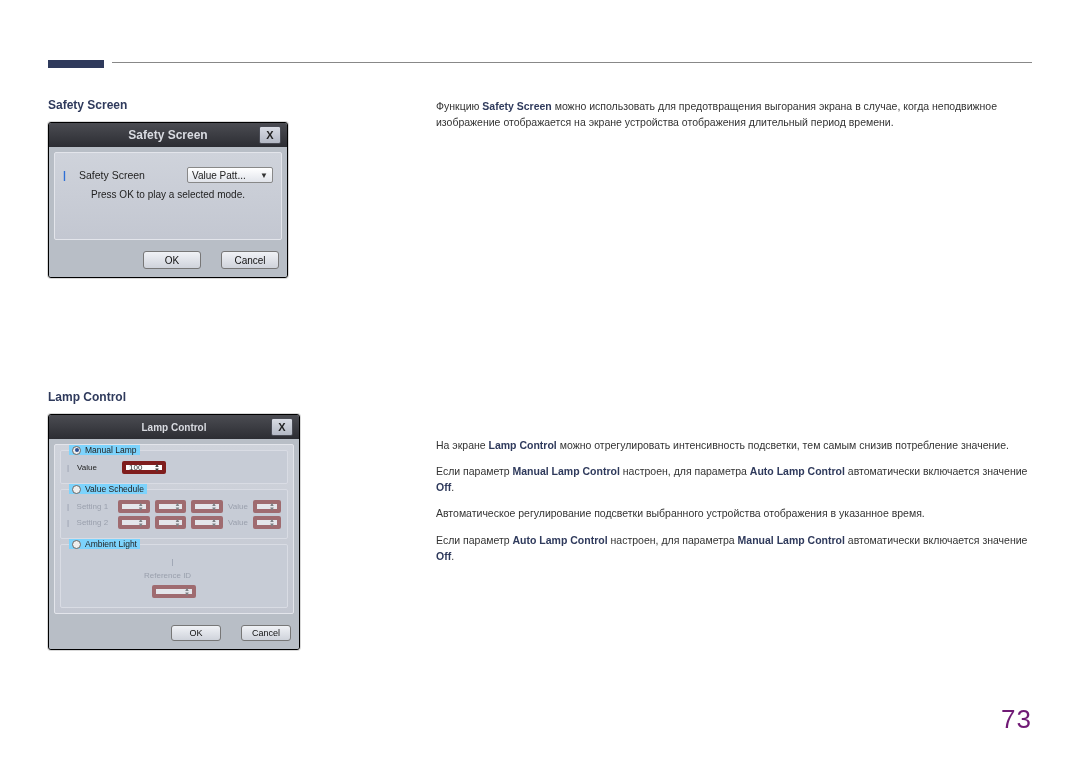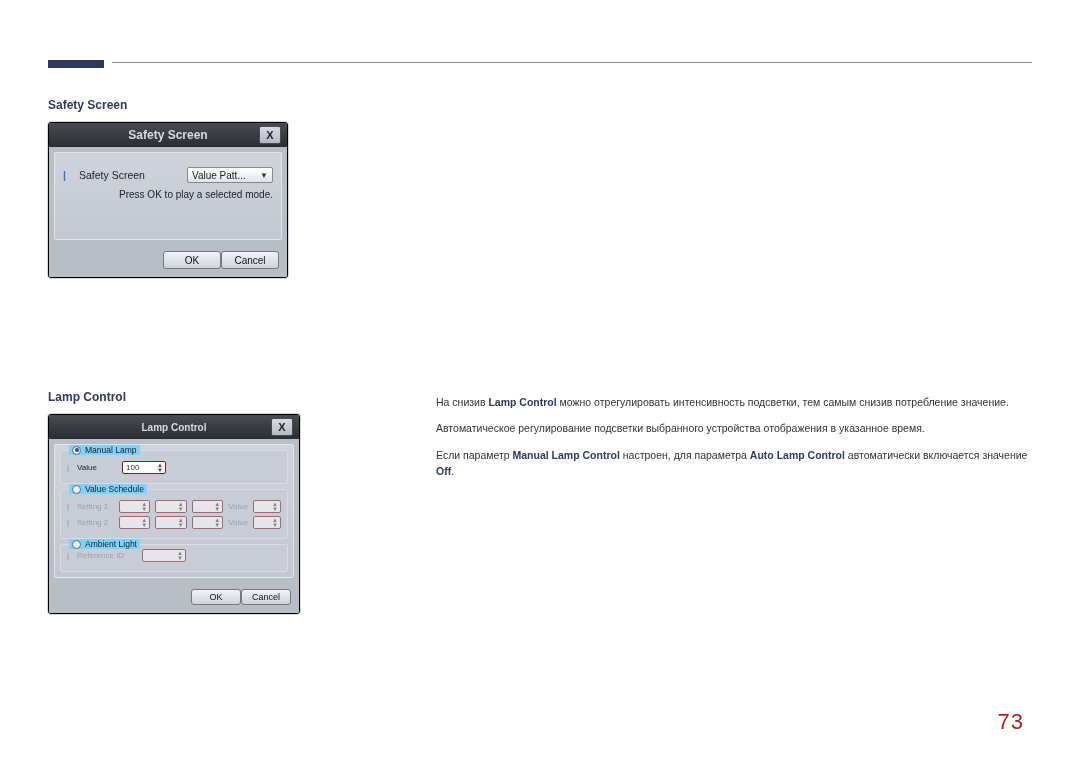--- a/index.html
+++ b/index.html
@@ -45,23 +45,23 @@
     color: #2f3a5c;
     margin-bottom: 10px;
   }
   .bold-blue { font-weight: bold; color: #2f3a5c; }
   .p { margin-bottom: 10px; }
   .bullet { display: flex; gap: 6px; padding-left: 16px; }
   .bullet::before { content: "•"; flex-shrink: 0; }
   .page-num {
     position: absolute;
     bottom: 28px;
-    right: 56px;
-    font-size: 22px;
-    color: #b91c1c;
+    right: 48px;
+    font-size: 26px;
+    color: #701a75;
     letter-spacing: 1px;
   }
   
   .dialog {
     border: 1px solid #000;
     background: #b8bec6;
     border-radius: 3px;
     overflow: hidden;
     margin-bottom: 2px;
     box-shadow: 0 0 0 1px rgba(0,0,0,.15);
@@ -91,21 +91,21 @@
     border: 1px solid #e3e5eb;
     margin: 5px;
     border-radius: 2px;
     padding: 8px;
     font-size: 10.5px;
     color: #222;
   }
   .dlg-footer {
     display: flex;
     justify-content: flex-end;
-    gap: 0;
+    gap: 20px;
     padding: 6px 8px 8px;
     background: #b8bec6;
   }
   .btn {
     min-width: 58px;
     height: 18px;
     background: linear-gradient(#f0f2f6,#cfd3db);
     border: 1px solid #777;
     border-radius: 3px;
     font-size: 10px;
@@ -117,21 +117,21 @@
   .dropdown {
     display:flex; align-items:center; justify-content:space-between;
     background: linear-gradient(#fff,#e1e4ea);
     border:1px solid #888;
     border-radius:2px;
     height:16px; padding:0 4px;
     font-size:10px; color:#222;
     min-width: 86px;
   }
   .dropdown .arrow { font-size: 8px; color:#333; }
-  .hint { text-align: right; font-size: 10px; color:#222; margin: 4px 0 10px; }
+  .hint { text-align: center; font-size: 10px; color:#222; margin: 4px 0 10px; }
   
   .lamp-dialog { font-size: 9px; }
   .lamp-dialog .titlebar { font-size: 10px; }
   .lamp-dialog .dlg-body { padding: 0; overflow: hidden; }
   .group {
     margin: 5px;
     border: 1px solid #d9dce4;
     border-radius: 2px;
     padding: 4px 6px 6px;
     background: #c7ccd6;
@@ -144,21 +144,21 @@
     font-size:8.5px; color:#222;
     display:flex; align-items:center; gap:4px;
   }
   .radio {
     width:9px;height:9px;border-radius:50%;
     border:1px solid #666;background:#eee;
     display:inline-flex;align-items:center;justify-content:center;
   }
   .radio.on::after{content:"";width:4px;height:4px;border-radius:50%;background:#2b4d90;}
   .spinner {
-    border:1px solid #7f1d1d;background:#fdfdfd;border-radius:2px;
+    border:4px solid #7f1d1d;background:#fdfdfd;border-radius:2px;
     height:13px; display:flex;align-items:center;
     font-size:8px;color:#333;
   }
   .spinner .val{flex:1;padding:0 3px;}
   .spinner .arrs{width:10px;display:flex;flex-direction:column;}
   .spinner .arrs span{font-size:6px;line-height:5px;text-align:center;color:#444;}
   .mini-row{display:flex;align-items:center;gap:5px;margin:3px 0;}
   .mini-row .lbl{color:#9aa0ad;font-size:8px;width:40px;}
   .mini-row .lbl2{color:#9aa0ad;font-size:8px;}
   .mini-row .tick{color:#8f96a6;width:5px;font-size:8px;}
@@ -302,21 +302,21 @@
                   </span>
                 </span>
             </div>
           </div>
 
           <div class="group dis">
             <span class="group-title">
               <span class="radio"></span>
               <span>Ambient Light</span>
             </span>
-            <div class="mini-row" style="margin-top:0;">
+            <div class="mini-row" style="margin-top:8px;flex-direction:column;">
               <span class="tick">|</span>
               <span class="lbl" style="width:60px;">Reference ID</span>
               <span class="spinner" style="width:44px;">
                   <span class="val"></span>
                   <span class="arrs">
                     <span>▲</span>
                     <span>▼</span>
                   </span>
                 </span>
             </div>
@@ -326,27 +326,34 @@
         <div class="dlg-footer">
           <div class="btn" style="min-width:50px;height:16px;font-size:9px;">OK</div>
           <div class="btn" style="min-width:50px;height:16px;font-size:9px;">Cancel</div>
         </div>
       </div>
 
     </div>
 
     <div class="right-col">
 
+      <div class="p">
+        <span></span>
+        Функцию <span class="bold-blue">Safety Screen</span> можно использовать для предотвращения выгорания экрана в случае, когда неподвижное изображение отображается на экране устройства отображения длительный период времени.
+      </div>
 
       <div style="height:296px;"></div>
 
       <div class="p">
-        <span>На снизив </span><span class="bold-blue">Lamp Control</span><span> можно отрегулировать интенсивность подсветки, тем самым снизив потребление значение.</span>
+        <span>На экране </span><span class="bold-blue">Lamp Control</span><span> можно отрегулировать интенсивность подсветки, тем самым снизив потребление значение.</span>
+      </div>
+      <div class="p">
+        <span>Если параметр </span><span class="bold-blue">Manual Lamp Control</span><span> настроен, для параметра </span><span class="bold-blue">Auto Lamp Control</span><span> автоматически включается значение </span><span class="bold-blue">Off</span><span>.</span>
       </div>
       <div class="p">Автоматическое регулирование подсветки выбранного устройства отображения в указанное время.</div>
       <div class="p">
-        <span>Если параметр </span><span class="bold-blue">Manual Lamp Control</span><span> настроен, для параметра </span><span class="bold-blue">Auto Lamp Control</span><span> автоматически включается значение </span><span class="bold-blue">Off</span><span>.</span>
+        <span>Если параметр </span><span class="bold-blue">Auto Lamp Control</span><span> настроен, для параметра </span><span class="bold-blue">Manual Lamp Control</span><span> автоматически включается значение </span><span class="bold-blue">Off</span><span>.</span>
       </div>
     </div>
   </div>
 
   <div class="page-num">73</div>
 </div>
 
 </body></html>

